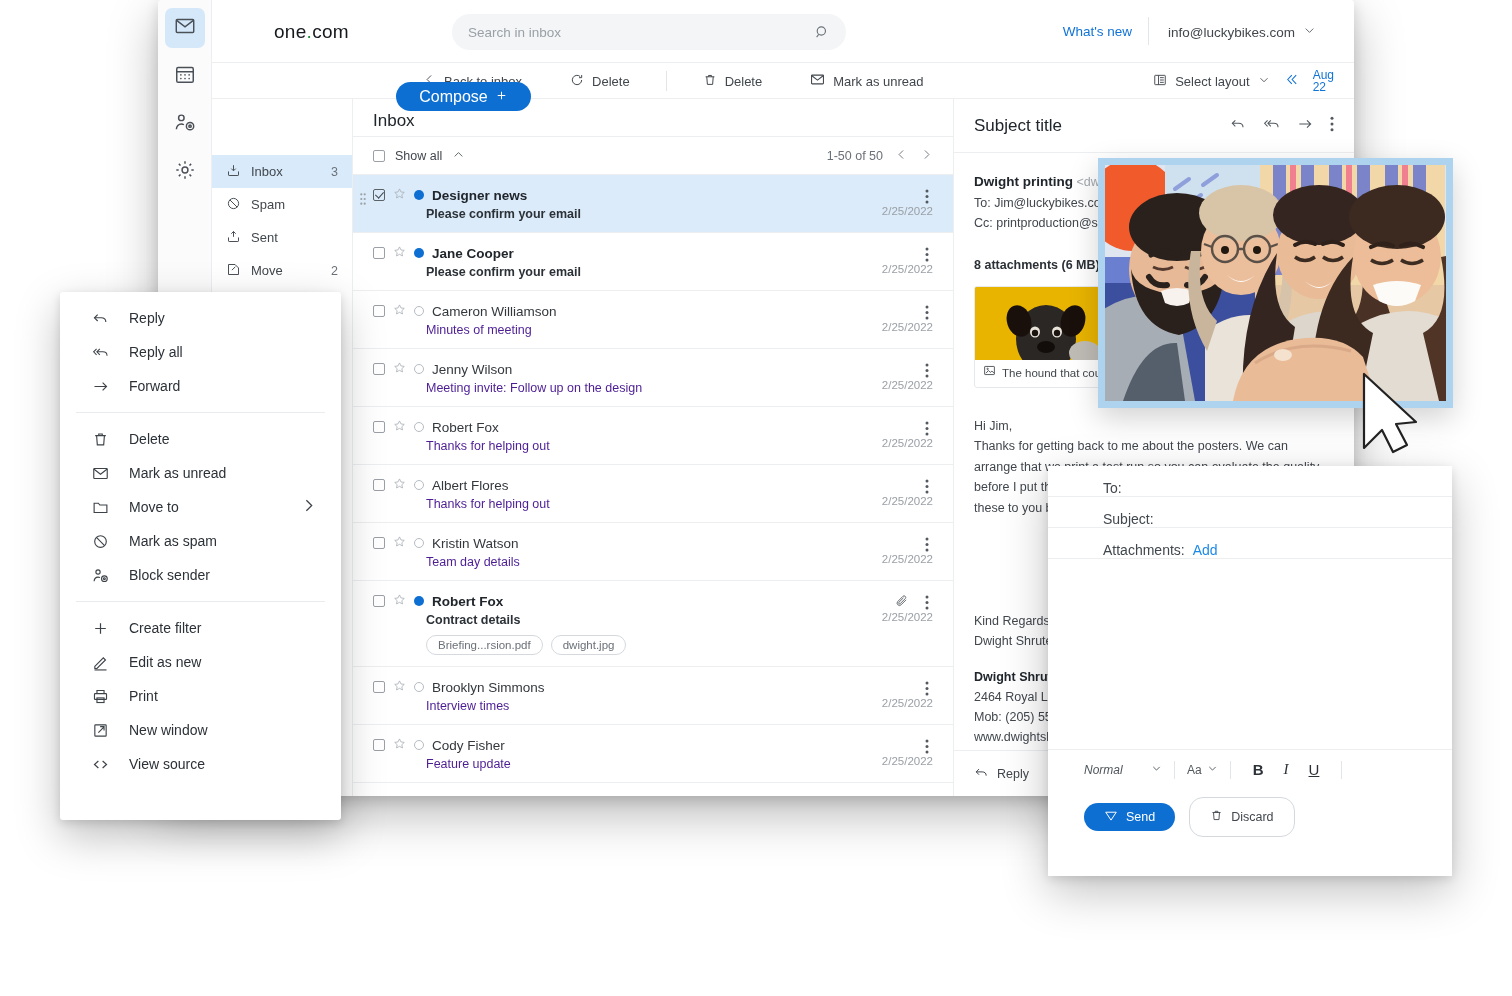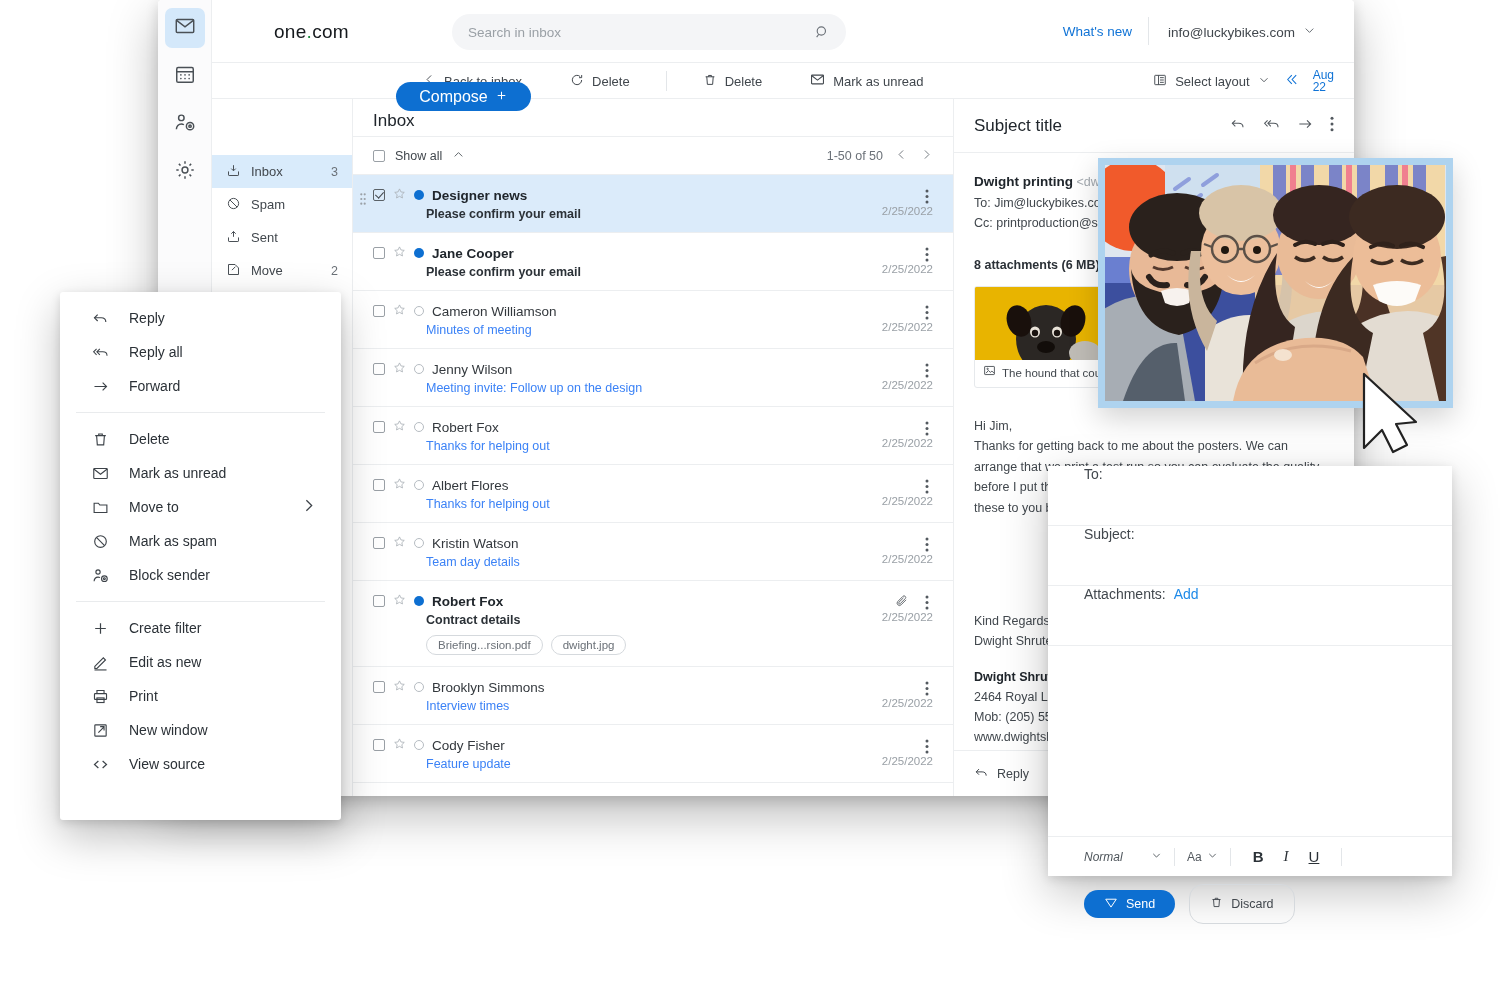--- a/index.html
+++ b/index.html
@@ -85,21 +85,21 @@
   .cbox.checked{ border-color:#5a6167; }
   .cbox.checked:after{ content:""; position:absolute; left:3px; top:0px; width:4px;height:7px;
         border:solid #41474d; border-width:0 1.4px 1.4px 0; transform:rotate(42deg); }
   .pager{ margin-left:auto; display:flex; align-items:center; gap:12px; color:#6b7178; font-size:12.5px;}
   .row{ position:relative; padding:11px 20px 11px 20px; border-bottom:1px solid #eceef0;
         cursor:pointer; min-height:54px; }
   .row.sel{ background:#dbebfa; }
   .row .top{ display:flex; align-items:center; gap:8px; }
   .row .name{ font-size:13.5px; color:#33383d; }
   .row.unread .name{ font-weight:700; color:#20262c; }
-  .row .sub{ font-size:12.5px; color:#3b82f6; margin-top:3px; padding-left:53px; }
+  .row .sub{ font-size:12.5px; color:#4c1d95; margin-top:3px; padding-left:53px; }
   .row.unread .sub{ font-weight:700; color:#2b3137; }
   .row .date{ position:absolute; right:20px; top:30px; font-size:11.5px; color:#9aa0a6; }
   .row .kebab{ position:absolute; right:24px; top:14px; color:#53595f; }
   .row .clip{ position:absolute; right:44px; top:13px; color:#53595f; }
   .star{ color:#a9afb5; flex:none; }
   .dot-read{ width:10px;height:10px;border-radius:50%; border:1.3px solid #b6bcc2; flex:none;}
   .dot-unread{ width:10px;height:10px;border-radius:50%; background:#0d6fd1; flex:none;}
   .drag{ position:absolute; left:7px; top:18px; color:#9aa0a6; line-height:4px; font-size:10px; letter-spacing:1px;}
   .chips{ display:flex; gap:8px; margin-top:8px; padding-left:53px; }
   .chip{ border:1px solid #d5d9dd; border-radius:12px; padding:3px 11px;
@@ -143,21 +143,21 @@
           background:#aed3ef; padding:7px;
           box-shadow:0 10px 28px rgba(0,0,0,.18); }
   .photo .inner{ width:100%; height:100%; overflow:hidden; position:relative; }
 
   
   .cursor{ position:absolute; left:1358px; top:370px; width:62px; height:86px; }
 
   
   .compose-win{ position:absolute; left:1048px; top:466px; width:404px; height:410px;
                 background:#fff; box-shadow:0 16px 44px rgba(0,0,0,.24), 0 3px 10px rgba(0,0,0,.12); }
-  .cw-field{ height:60px; display:flex; align-items:flex-start; padding:0 36px;
+  .cw-field{ height:31px; display:flex; align-items:flex-end; padding:0 55px;
              border-bottom:1px solid #eceef0; font-size:14px; color:#41474d; gap:8px; }
   .cw-field .lbl{ color:#41474d; }
   .cw-link{ color:#1e8ae8; cursor:pointer; }
   .cw-body{ height:190px; }
   .cw-fmt{ height:40px; border-top:1px solid #eceef0; display:flex; align-items:center;
            padding:0 36px; gap:0; font-size:12px; color:#53595f; }
   .cw-fmt .sel{ width:78px; display:flex; align-items:center; justify-content:space-between;
                 font-style:italic; color:#4e555b; }
   .vsep{ width:1px;height:18px;background:#e3e6e9;margin:0 12px; }
   .cw-fmt .aa{ display:flex;align-items:center;gap:5px; }

